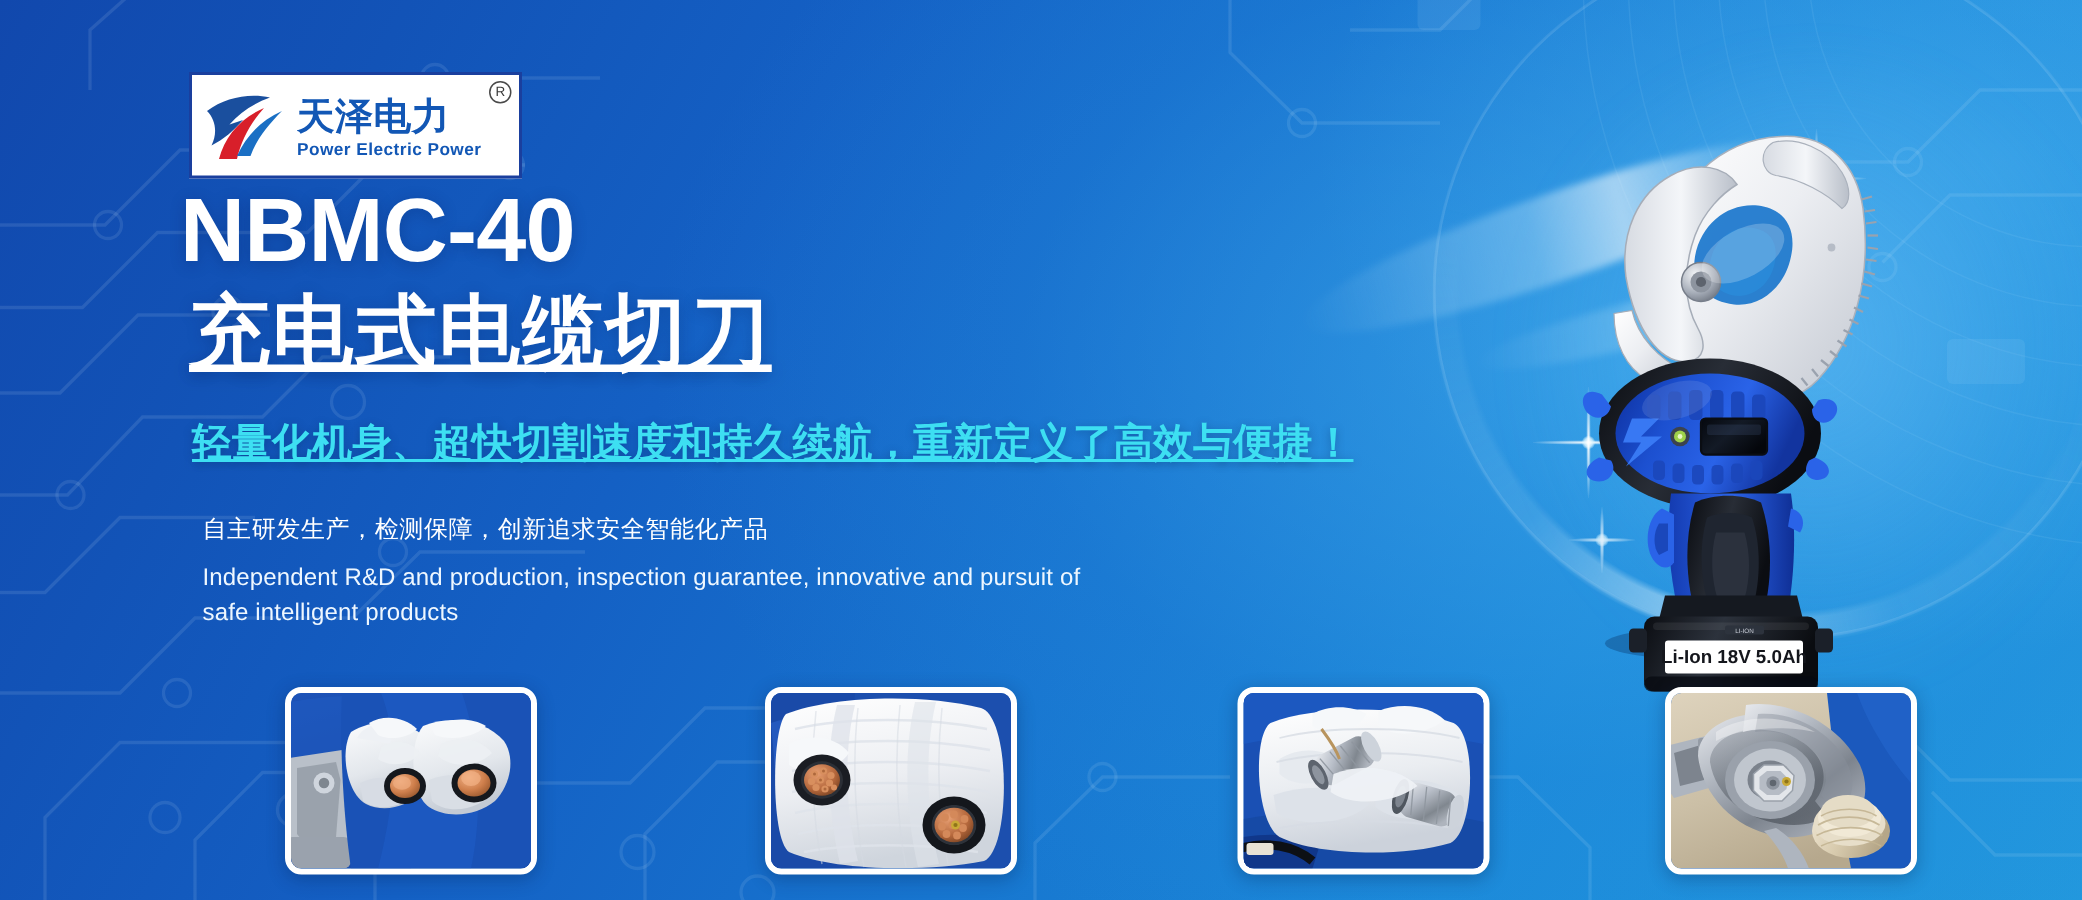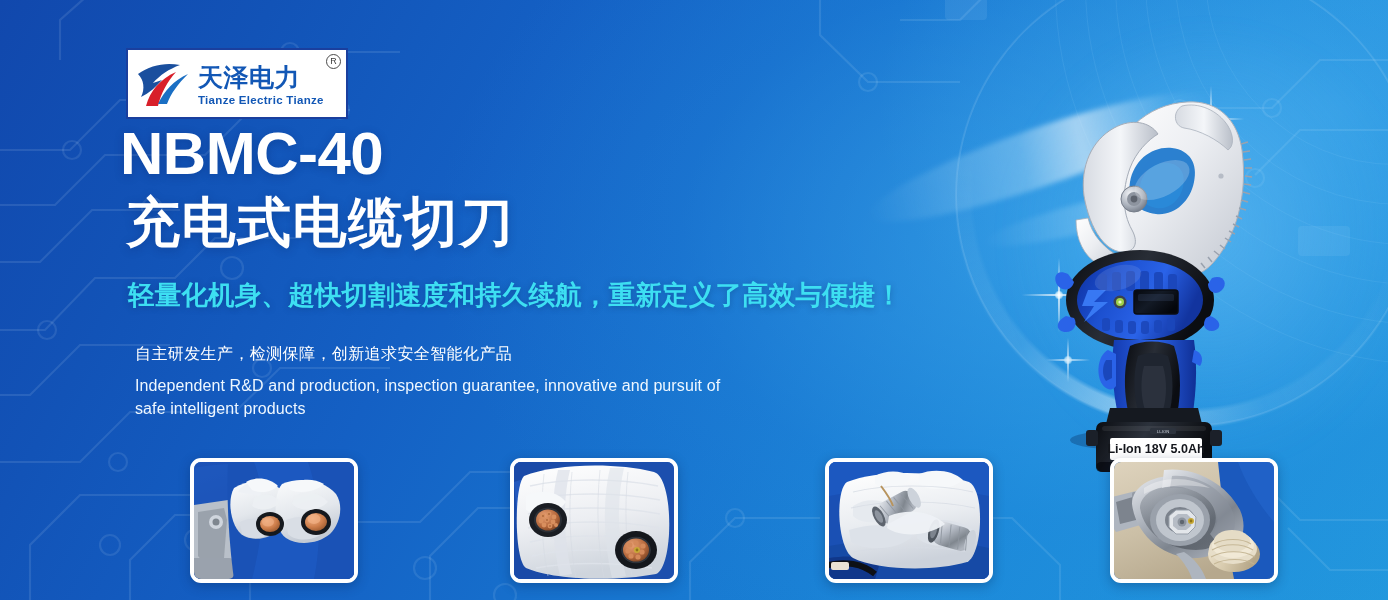--- a/index.html
+++ b/index.html
@@ -109,26 +109,28 @@
     position:absolute; left:120px; top:124px;
     font-size:60px; font-weight:bold; color:#ffffff;
     letter-spacing:-0.5px; line-height:1;
     text-shadow:0 2px 10px rgba(0,30,90,0.28);
   }
   .product-name {
     position:absolute; left:126px; top:194px;
     font-size:54px; font-weight:bold; color:#ffffff;
     letter-spacing:1.5px; line-height:1.05;
     text-shadow:0 2px 10px rgba(0,30,90,0.28);
+    text-decoration:underline;
   }
   .tagline {
     position:absolute; left:128px; top:280px;
     font-size:26.5px; font-weight:bold; color:#3ddff2;
     letter-spacing:0.2px; line-height:1.15;
     text-shadow:0 1px 6px rgba(0,40,90,0.35);
+    text-decoration:underline;
   }
   .sub-cn {
     position:absolute; left:135px; top:344px;
     font-size:16px; color:#ffffff; letter-spacing:0.4px;
     line-height:1.25;
   }
   .sub-en {
     position:absolute; left:135px; top:375px;
     width:600px;
     font-size:16px; color:#eef7ff; letter-spacing:0.1px;
@@ -141,21 +143,21 @@
     position:absolute; top:458px;
     width:168px; height:125px;
     border:4px solid #ffffff; border-radius:11px;
     overflow:hidden;
     box-shadow:0 3px 12px rgba(0,25,70,0.30);
     background:#1a5fb8;
   }
   .thumb .ph { position:absolute; inset:0; }
 
   
-  .tool { position:absolute; left:1022px; top:78px; width:270px; height:375px; }
+  .tool { position:absolute; left:1022px; top:67px; width:270px; height:375px; }
   .tool svg { display:block; overflow:visible; }
 </style>
 </head>
 <body>
 
 <div class="banner">
 
   <div class="ripples">
     <div class="ripple" style="left:1205px; top:-215px; width:380px; height:380px;"></div>
     <div class="ripple" style="left:1175px; top:-250px; width:455px; height:455px;"></div>
@@ -407,21 +409,21 @@
         <path d="M10 48 C14 33 24 21 40 14 C31 24 25 35 22 48 Z" fill="#d81f2a"></path>
         <path d="M22 46 C28 33 38 22 52 16 C42 26 35 35 31 46 Z" fill="#1a6fc4"></path>
       </svg>
     </div>
     <div class="logo-text">
       <div class="logo-cn">
         <svg width="140" height="32" viewBox="0 0 140 32" xmlns="http://www.w3.org/2000/svg">
           <text x="0" y="25" font-family="DejaVu Sans, sans-serif" font-size="25" font-weight="bold" fill="#1257b5" letter-spacing="0.5">天泽电力</text>
         </svg>
       </div>
-      <div class="logo-en">Tianze Electric Tianze</div>
+      <div class="logo-en">Power Electric Power</div>
     </div>
     <div class="logo-r">R</div>
   </div>
 
   <div class="model">NBMC-40</div>
   <div class="product-name">充电式电缆切刀</div>
   <div class="tagline">轻量化机身、超快切割速度和持久续航，重新定义了高效与便捷！</div>
   <div class="sub-cn">自主研发生产，检测保障，创新追求安全智能化产品</div>
   <div class="sub-en">Independent R&amp;D and production, inspection guarantee,  innovative and pursuit of safe intelligent products</div>
 

